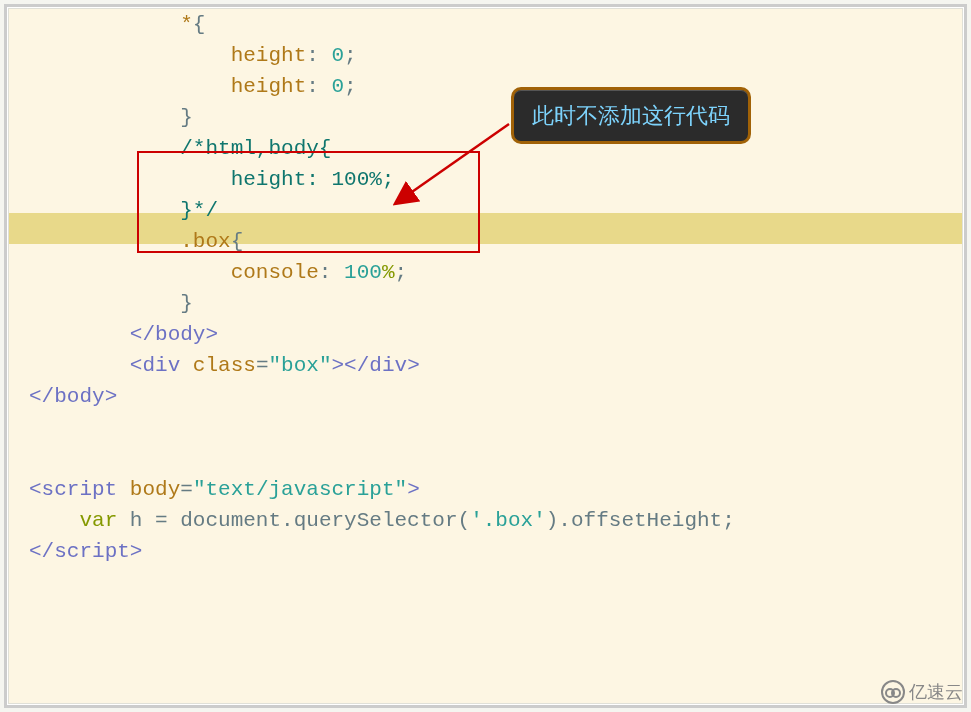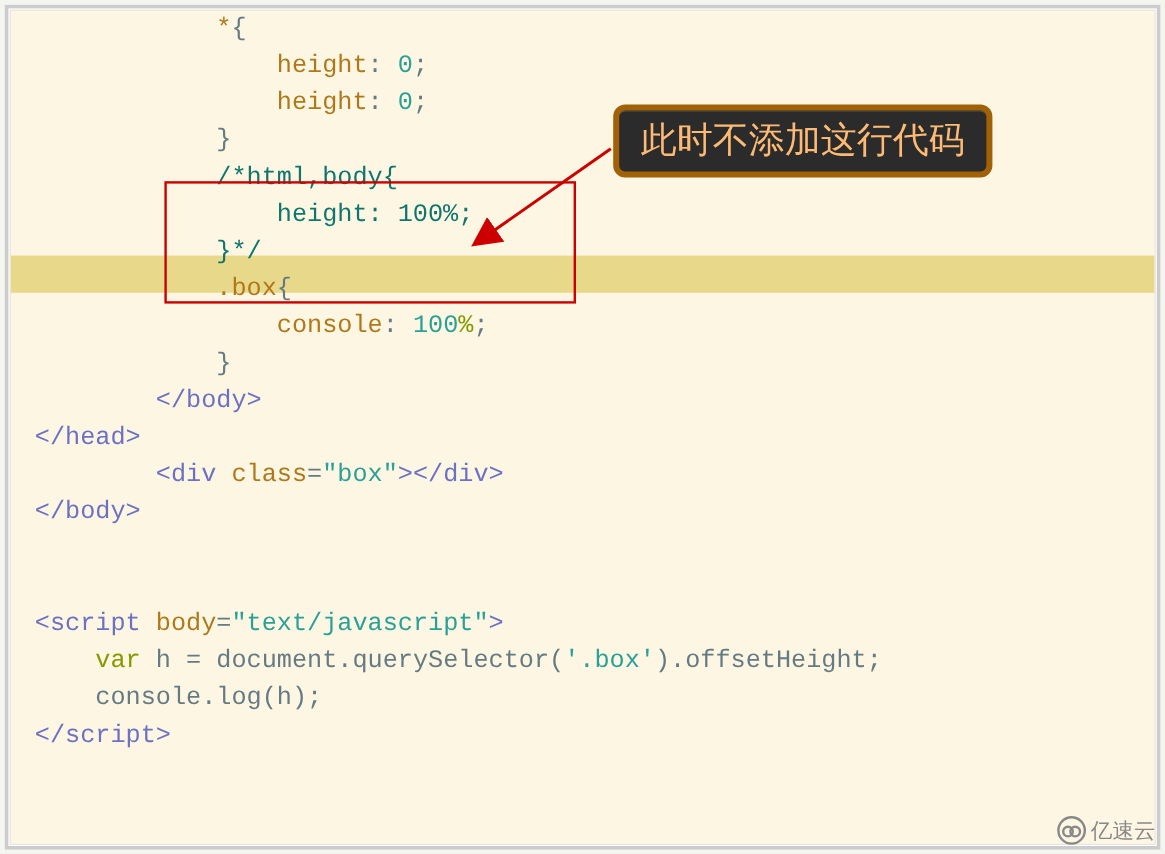--- a/index.html
+++ b/index.html
@@ -72,26 +72,26 @@
   height: 102px;
   z-index: 5;
   pointer-events: none;
 }
 
 .callout-box {
   position: absolute;
   left: 502px;
   top: 78px;
   background: #2b2b2b;
-  color: #fdba74;
+  color: #7dd3fc;
   padding: 10px 18px;
   border-radius: 10px;
-  font-size: 30px;
+  font-size: 22px;
   font-family: "Microsoft YaHei", "SimHei", sans-serif;
-  border: 5px solid #a16207;
+  border: 3px solid #a16207;
   box-shadow: inset 0 1px 0 rgba(255,255,255,0.2);
   z-index: 10;
 }
 
 .arrow-svg {
   position: absolute;
   left: 340px;
   top: 100px;
   width: 200px;
   height: 120px;
@@ -177,34 +177,32 @@
       <div class="code-line" style="position:relative;z-index:2"><span class="c-default">            </span><span class="c-gray">}*/</span></div>
 
       <div class="code-line"><span class="c-default">            </span><span class="c-brown">.box</span><span class="c-default">{</span></div>
 
       <div class="code-line"><span class="c-default">                </span><span class="c-brown">console</span><span class="c-default">: </span><span class="c-teal">100</span><span class="c-green">%</span><span class="c-default">;</span></div>
 
       <div class="code-line"><span class="c-default">            </span><span class="c-default">}</span></div>
 
       <div class="code-line"><span class="c-default">        </span><span class="c-purple">&lt;/</span><span class="c-purple">body</span><span class="c-purple">&gt;</span></div>
 
-      <div class="code-line"><span class="c-purple">&lt;/</span><span class="c-purple">head</span><span class="c-purple">&gt;</span></div>
 
 
       <div class="code-line"><span class="c-default">        </span><span class="c-purple">&lt;</span><span class="c-purple">div</span><span class="c-default"> </span><span class="c-brown">class</span><span class="c-default">=</span><span class="c-teal">"box"</span><span class="c-purple">&gt;&lt;/</span><span class="c-purple">div</span><span class="c-purple">&gt;</span></div>
 
       <div class="code-line"><span class="c-purple">&lt;/</span><span class="c-purple">body</span><span class="c-purple">&gt;</span></div>
 
       <div class="blank-section"></div>
 
       <div class="code-line"><span class="c-purple">&lt;</span><span class="c-purple">script</span><span class="c-default"> </span><span class="c-brown">body</span><span class="c-default">=</span><span class="c-teal">"text/javascript"</span><span class="c-purple">&gt;</span></div>
 
       <div class="code-line"><span class="c-default">    </span><span class="c-green">var</span><span class="c-default"> h </span><span class="c-default">=</span><span class="c-default"> document</span><span class="c-default">.</span><span class="c-default">querySelector</span><span class="c-default">(</span><span class="c-teal">'.box'</span><span class="c-default">)</span><span class="c-default">.</span><span class="c-default">offsetHeight</span><span class="c-default">;</span></div>
 
-      <div class="code-line"><span class="c-default">    </span><span class="c-default">console</span><span class="c-default">.</span><span class="c-default">log</span><span class="c-default">(</span><span class="c-default">h</span><span class="c-default">)</span><span class="c-default">;</span></div>
 
       <div class="code-line"><span class="c-purple">&lt;/</span><span class="c-purple">script</span><span class="c-purple">&gt;</span></div>
 
       <div class="red-box"></div>
 
       <svg class="arrow-svg" viewBox="0 0 200 120">
         <defs>
           <marker id="arrowhead" markerWidth="10" markerHeight="10" refX="2" refY="5" orient="auto">
             <polygon points="0 0, 10 5, 0 10" fill="#cc0000"></polygon>
           </marker>

